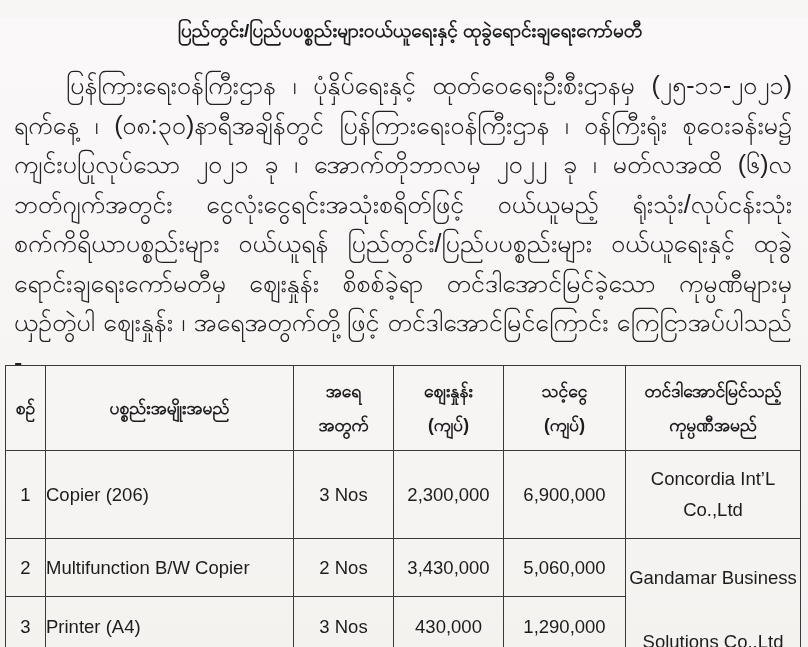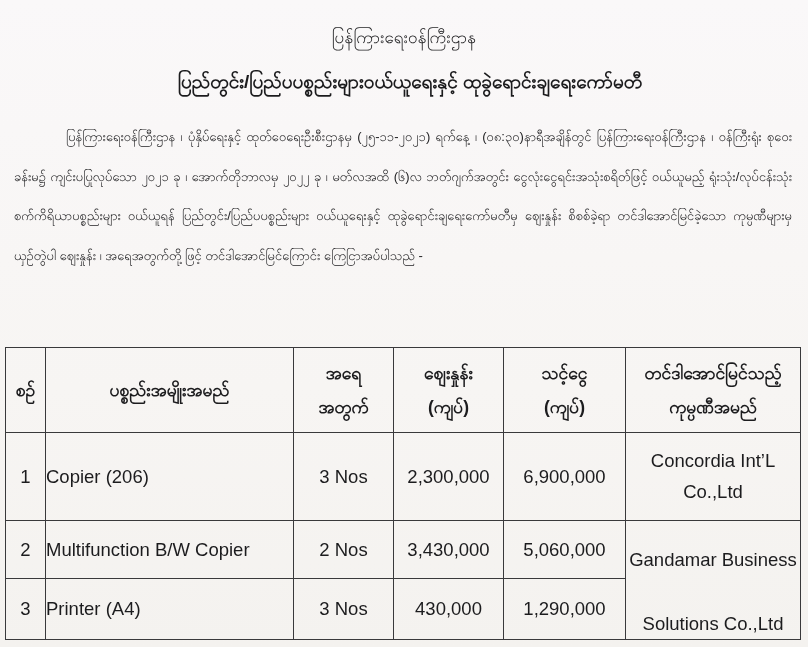--- a/index.html
+++ b/index.html
@@ -26,21 +26,21 @@
   .subtitle {
     margin-top: 18px;
     text-align: center;
     font-size: 19px;
     font-weight: 700;
     color: #1b1b1d;
     padding-left: 12px;
   }
   .body-text {
     margin: 20px 16px 0 14px;
-    font-size: 13px;
+    font-size: 25px;
     line-height: 39.5px;
     text-align: justify;
     text-indent: 52px;
     color: #222224;
     font-weight: 400;
   }
   table.tender-table {
     position: absolute;
     left: 5px; top: 347px;
     width: 795px;
@@ -72,21 +72,20 @@
   .cell-company { text-align: center; line-height: 30px; }
   .company-two-line div { line-height: 1; }
   .company-two-line .l1 { margin-bottom: 12px; }
   .merged-company .l1 { margin-bottom: 34px; margin-top: 24px; }
 </style>
 </head>
 <body>
 
 <div class="page">
 
-  <div class="title">ပြန်ကြားရေးဝန်ကြီးဌာန</div>
 
   <div class="subtitle">ပြည်တွင်း/ပြည်ပပစ္စည်းများဝယ်ယူရေးနှင့် ထုခွဲရောင်းချရေးကော်မတီ</div>
 
   <p class="body-text">ပြန်ကြားရေးဝန်ကြီးဌာန ၊ ပုံနှိပ်ရေးနှင့် ထုတ်ဝေရေးဦးစီးဌာနမှ (၂၅-၁၁-၂၀၂၁) ရက်နေ့ ၊ (၀၈:၃၀)နာရီအချိန်တွင် ပြန်ကြားရေးဝန်ကြီးဌာန ၊ ဝန်ကြီးရုံး စုဝေးခန်းမ၌ ကျင်းပပြုလုပ်သော ၂၀၂၁ ခု ၊ အောက်တိုဘာလမှ ၂၀၂၂ ခု ၊ မတ်လအထိ (၆)လ ဘတ်ဂျက်အတွင်း ငွေလုံးငွေရင်းအသုံးစရိတ်ဖြင့် ဝယ်ယူမည့် ရုံးသုံး/လုပ်ငန်းသုံးစက်ကိရိယာပစ္စည်းများ ဝယ်ယူရန် ပြည်တွင်း/ပြည်ပပစ္စည်းများ ဝယ်ယူရေးနှင့် ထုခွဲရောင်းချရေးကော်မတီမှ ဈေးနှုန်း စိစစ်ခဲ့ရာ တင်ဒါအောင်မြင်ခဲ့သော ကုမ္ပဏီများမှ ယှဉ်တွဲပါ ဈေးနှုန်း ၊ အရေအတွက်တို့ဖြင့် တင်ဒါအောင်မြင်ကြောင်း ကြေငြာအပ်ပါသည် -</p>
 
   <table class="tender-table">
     <colgroup>
       <col style="width:40px">
       <col style="width:248px">
       <col style="width:100px">

